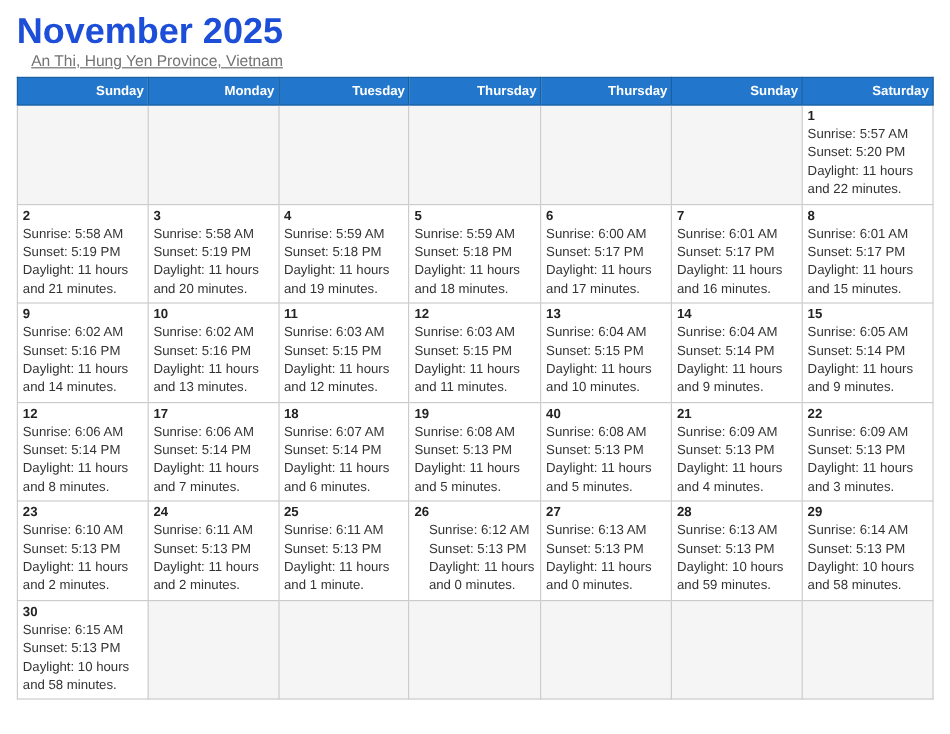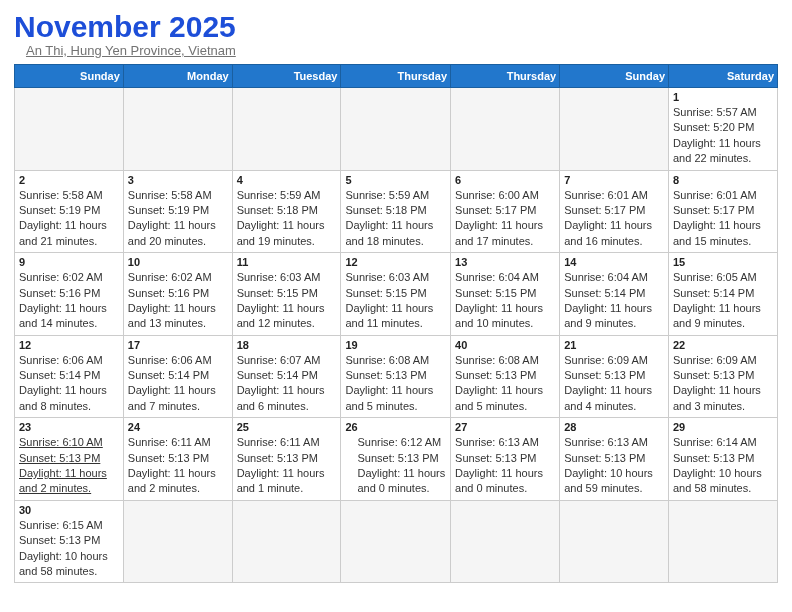--- a/index.html
+++ b/index.html
@@ -255,21 +255,21 @@
           <td>
             <div class="day-number">22</div>
             <div class="day-info" style="white-space: pre-line;">Sunrise: 6:09 AM
 Sunset: 5:13 PM
 Daylight: 11 hours and 3 minutes.</div>
           </td>
         </tr>
         <tr>
           <td>
             <div class="day-number">23</div>
-            <div class="day-info" style="white-space: pre-line; text-decoration: underline;">Sunrise: 6:10 AM
+            <div class="day-info" style="white-space: pre-line;">Sunrise: 6:10 AM
 Sunset: 5:13 PM
 Daylight: 11 hours and 2 minutes.</div>
           </td>
           <td>
             <div class="day-number">24</div>
             <div class="day-info" style="white-space: pre-line;">Sunrise: 6:11 AM
 Sunset: 5:13 PM
 Daylight: 11 hours and 2 minutes.</div>
           </td>
           <td>

